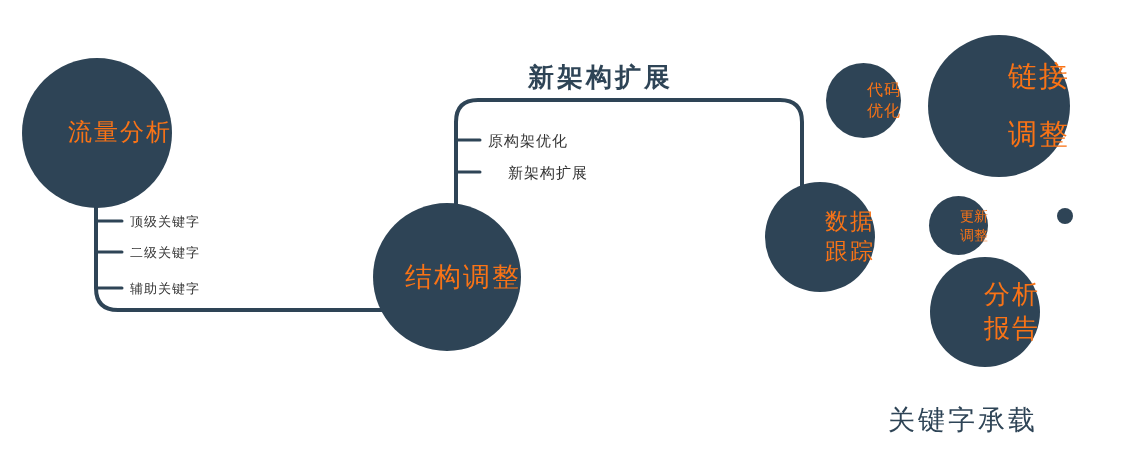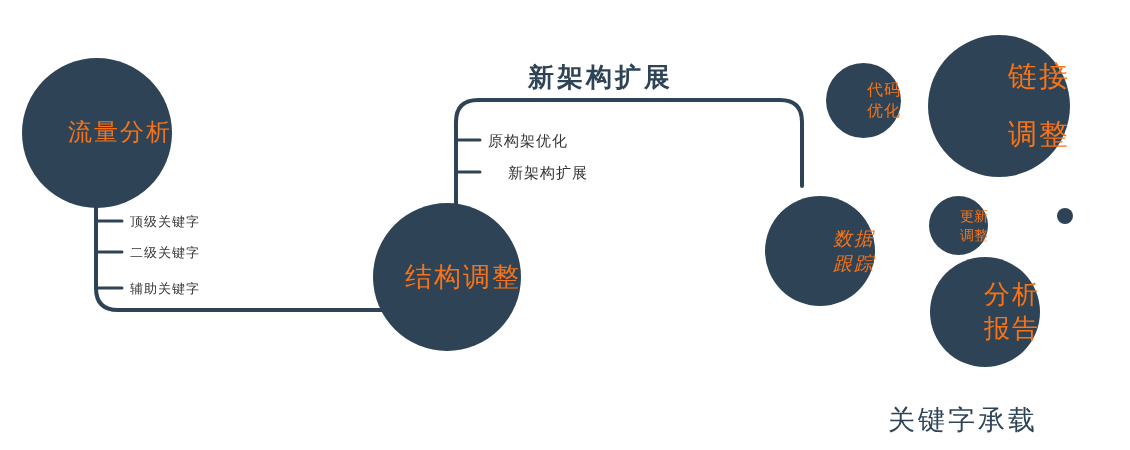--- a/index.html
+++ b/index.html
@@ -31,21 +31,21 @@
     flex-direction: column;
     align-items: flex-end;
     justify-content: center;
     text-align: center;
     line-height: 1.3;
     letter-spacing: 2px;
   }
   .circle span { display: block; }
   .node-traffic   { left: 22px;  top: 58px;  width: 150px; height: 150px; font-size: 24px; }
   .node-structure { left: 373px; top: 203px; width: 148px; height: 148px; font-size: 27px; }
-  .node-tracking  { left: 765px; top: 196px; width: 110px; height: 110px; font-size: 19px; font-style: italic; }
+  .node-tracking  { left: 765px; top: 182px; width: 110px; height: 110px; font-size: 23px; }
   .node-code      { left: 826px; top: 63px;  width: 75px;  height: 75px;  font-size: 16px; letter-spacing: 1px; }
   .node-link      { left: 928px; top: 35px;  width: 142px; height: 142px; font-size: 29px; gap: 20px; }
   .node-update    { left: 929px; top: 196px; width: 59px;  height: 59px;  font-size: 14px; letter-spacing: 0; }
   .node-report    { left: 930px; top: 257px; width: 110px; height: 110px; font-size: 26px; }
   .node-dot       { left: 1057px; top: 208px; width: 16px; height: 16px; }
   .edge-label {
     position: absolute;
     color: var(--primary);
     font-weight: bold;
     font-size: 26px;

